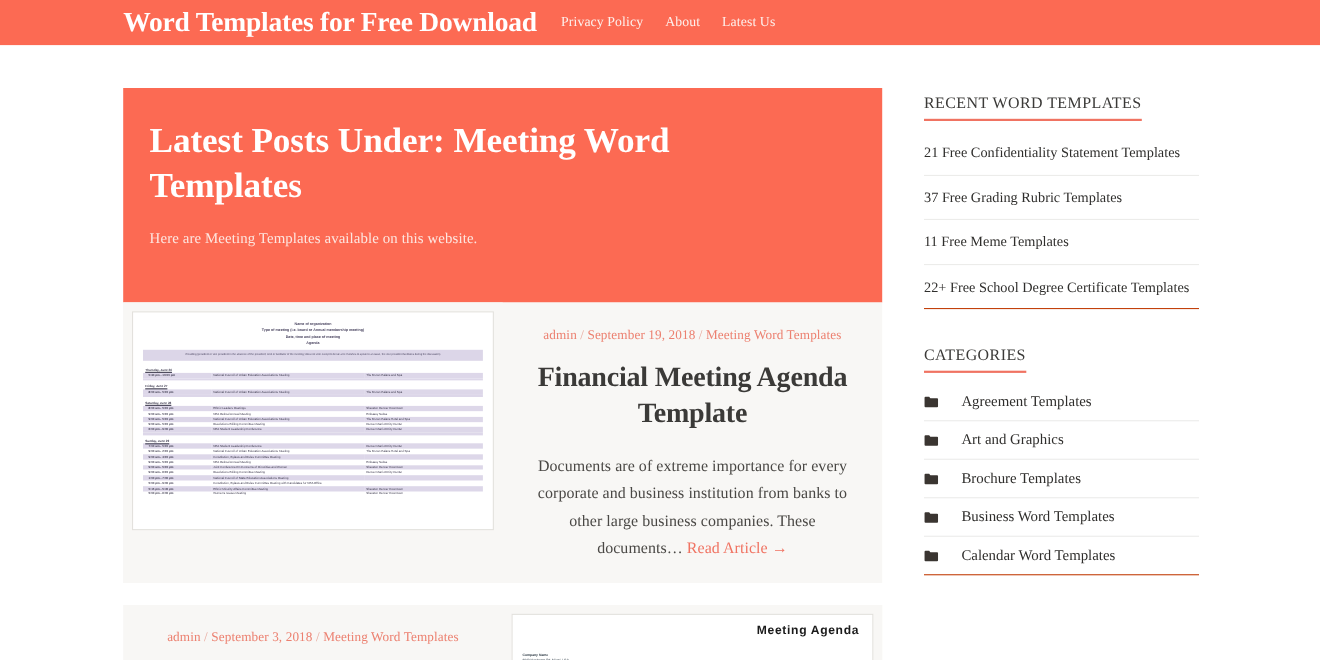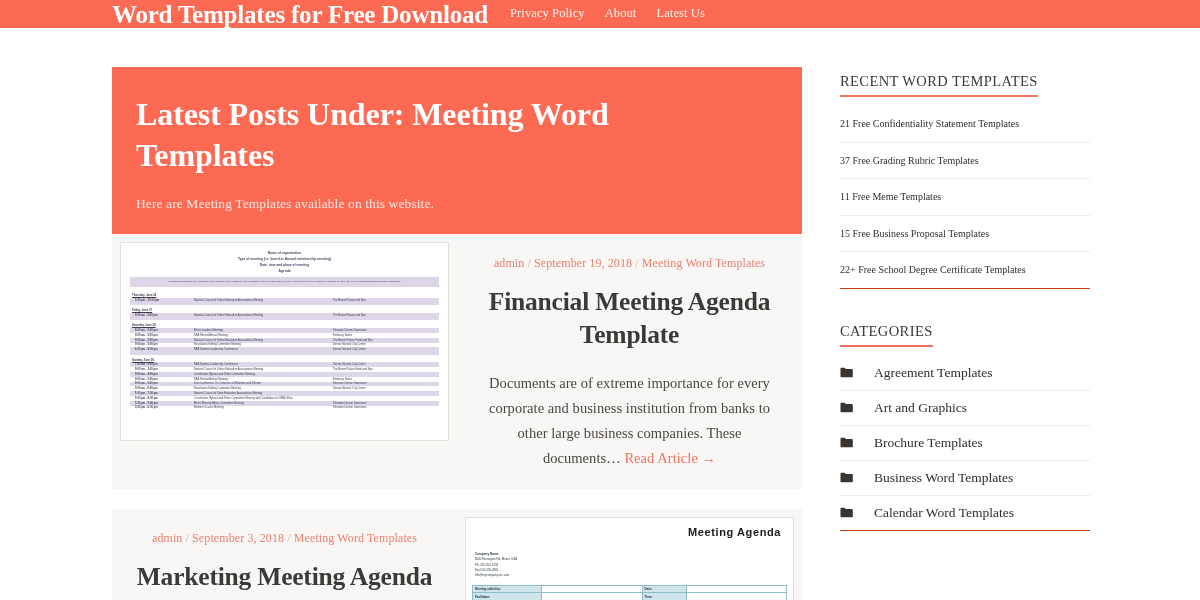--- a/index.html
+++ b/index.html
@@ -5,21 +5,21 @@
   * { box-sizing: border-box; margin: 0; padding: 0; }
   html, body {
     width: 1200px; height: 600px;
     overflow: hidden;
     background: #ffffff;
     font-family: "Liberation Serif", "DejaVu Serif", serif;
   }
 
   
   #site-header {
-    height: 28px;
+    height: 41px;
     background: #fc6a53;
     display: flex;
     align-items: center;
     padding-left: 112px;
     white-space: nowrap;
   }
   #site-title {
     color: #ffffff;
     font-size: 25px;
     font-weight: bold;
@@ -54,21 +54,21 @@
   #sidebar-col {
     width: 250px; flex: 0 0 250px;
     margin-left: 38px;
     padding-top: 5px;
   }
 
   
   #archive-hero {
     background: #fc6a53;
     padding: 27px 24px 28px 24px;
-    height: 167px;
+    height: 195px;
   }
   #archive-title {
     color: #ffffff;
     font-size: 32px;
     font-weight: bold;
     line-height: 1.28;
     letter-spacing: -0.1px;
     max-width: 520px;
   }
   #archive-subtitle {
@@ -187,21 +187,21 @@
     padding-bottom: 5px;
     border-bottom: 2px solid #f07362;
     display: inline-block;
     margin-bottom: 9px;
   }
   .widget-list { list-style: none; }
   .widget-list li { border-bottom: 1px solid #ececea; }
   .widget-list li:last-child { border-bottom: 1px solid #c2410c; }
   .recent-item {
     display: block;
-    font-size: 10px;
+    font-size: 13px;
     color: #2f2e2c;
     text-decoration: none;
     line-height: 1.35;
     padding: 11px 0 11px 0;
     cursor: pointer;
   }
   .cat-item {
     display: flex; align-items: center; gap: 21px;
     font-size: 13.5px;
     color: #2f2e2c;
@@ -419,23 +419,20 @@
           <li>
             <a class="recent-item">21 Free Confidentiality Statement Templates</a>
           </li>
           <li>
             <a class="recent-item">37 Free Grading Rubric Templates</a>
           </li>
           <li>
             <a class="recent-item">11 Free Meme Templates</a>
           </li>
           <li>
-            <a class="recent-item">15 Free Business Proposal Templates</a>
-          </li>
-          <li>
             <a class="recent-item">22+ Free School Degree Certificate Templates</a>
           </li>
         </ul>
     </section>
 
     <section class="widget">
       <h3 class="widget-title">Categories</h3>
       <ul class="widget-list" id="category-list">
           <li>
             <a class="cat-item">

